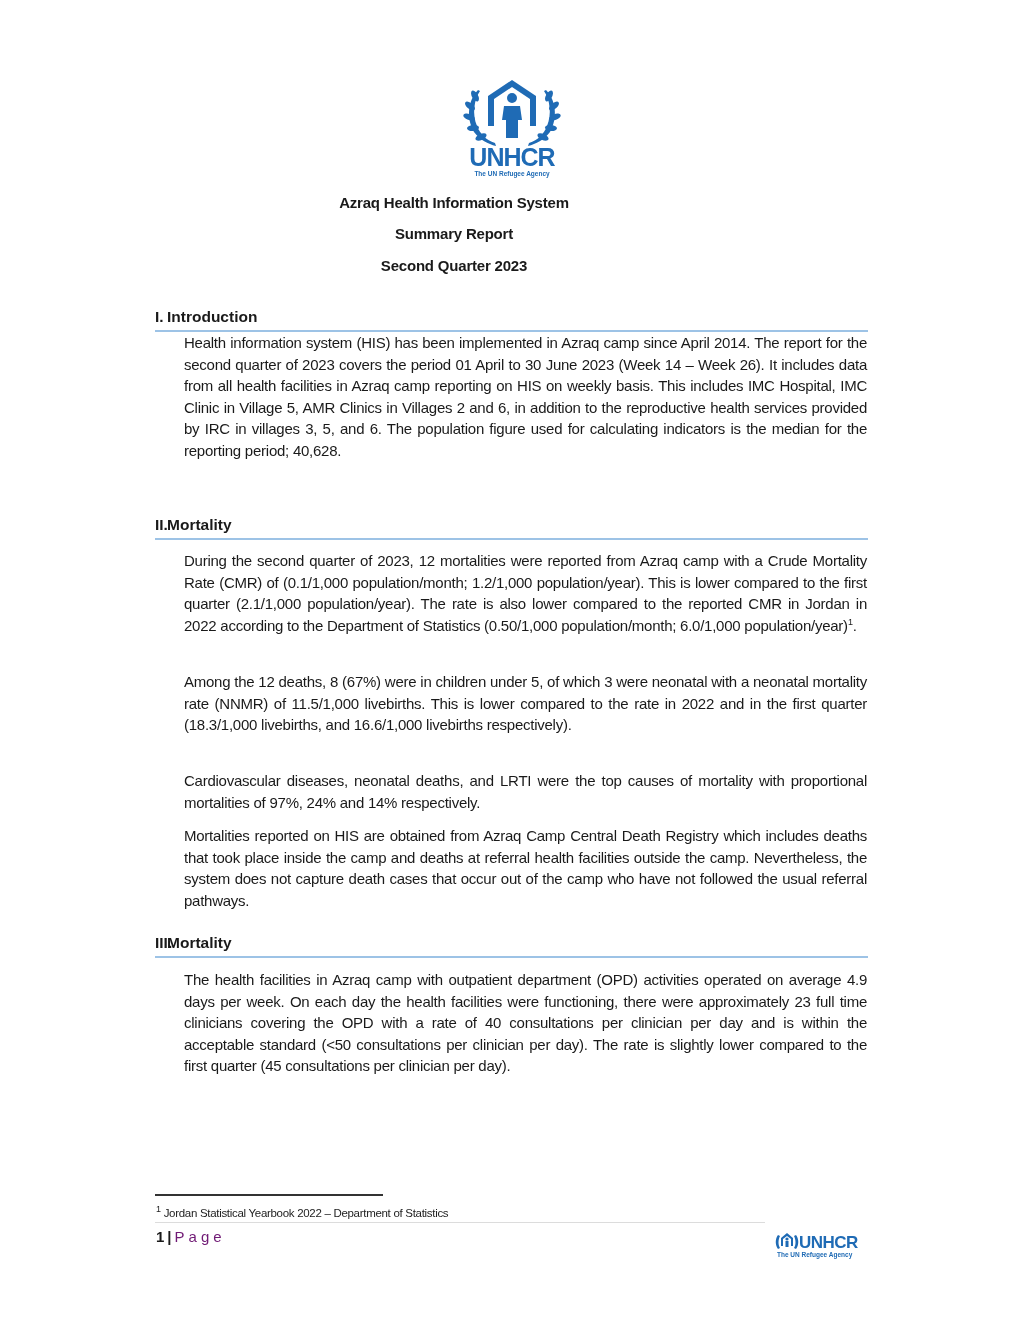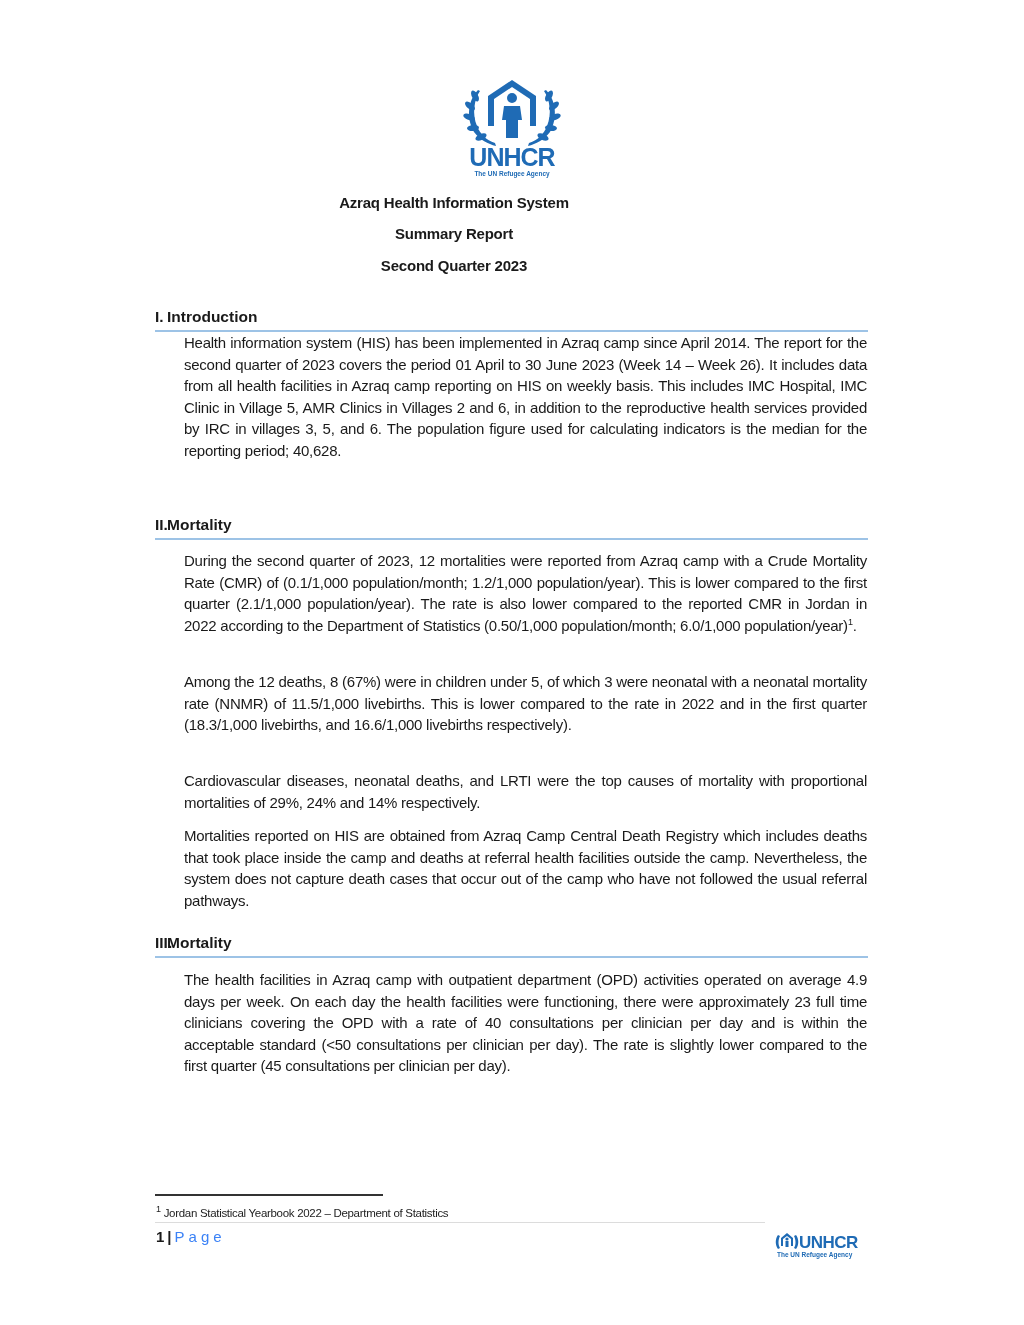--- a/index.html
+++ b/index.html
@@ -15,21 +15,21 @@
   .section-head .label { position: absolute; left: 12px; top: 2px; }
   .para { position: absolute; left: 184px; width: 683px; font-size: 15px; line-height: 21.5px;
           text-align: justify; letter-spacing: -0.25px; }
   sup { font-size: 9px; line-height: 0; }
   .fn-rule { position: absolute; left: 155px; top: 1194px; width: 228px; height: 1.5px; background: #333; }
   .fn-text { position: absolute; left: 156px; top: 1207px; font-size: 11.5px; letter-spacing: -0.3px; color: #222; }
   .footer-rule { position: absolute; left: 155px; top: 1222px; width: 610px; height: 1px; background: #dcdcdc; }
   .page-num { position: absolute; left: 156px; top: 1228px; font-size: 15px; }
   .page-num .n { font-weight: bold; }
   .page-num .bar { font-weight: bold; margin: 0 3px; }
-  .page-num .pg { color: #3b82f6; letter-spacing: 4px; }
+  .page-num .pg { color: #701a75; letter-spacing: 4px; }
   .logo-foot { position: absolute; left: 775px; top: 1231px; width: 100px; height: 30px; }
 </style>
 </head>
 <body>
 
 <div class="logo-top">
   <svg width="108" height="102" viewBox="0 0 108 102">
     <g fill="#1f6bb5">
 
       <path d="M20 14 C10 24 8 42 16 56 C22 64 30 68 38 70 L37 67 C28 64 22 58 19 50 C14 38 16 24 22 15 Z"></path>
@@ -67,21 +67,21 @@
   <span class="label">Introduction</span>
 </div>
 <p class="para" style="top:332px; margin:0;">Health information system (HIS) has been implemented in Azraq camp since April 2014. The report for the second quarter of 2023 covers the period 01 April to 30 June 2023 (Week 14 – Week 26). It includes data from all health facilities in Azraq camp reporting on HIS on weekly basis. This includes IMC Hospital, IMC Clinic in Village 5, AMR Clinics in Villages 2 and 6, in addition to the reproductive health services provided by IRC in villages 3, 5, and 6. The population figure used for calculating indicators is the median for the reporting period; 40,628.</p>
 
 <div class="section-head" style="top:514px;">
   <span class="num">II.</span>
   <span class="label">Mortality</span>
 </div>
 <p class="para" style="top:550px; margin:0;"><span>During the second quarter of 2023, 12 mortalities were reported from Azraq camp with a Crude Mortality Rate (CMR) of (0.1/1,000 population/month; 1.2/1,000 population/year). This is lower compared to the first quarter (2.1/1,000 population/year). The rate is also lower compared to the reported CMR in Jordan in 2022 according to the Department of Statistics (0.50/1,000 population/month; 6.0/1,000 population/year)</span><sup>1</sup>.</p>
 <p class="para" style="top:671px; margin:0;">Among the 12 deaths, 8 (67%) were in children under 5, of which 3 were neonatal with a neonatal mortality rate (NNMR) of 11.5/1,000 livebirths. This is lower compared to the rate in 2022 and in the first quarter (18.3/1,000 livebirths, and 16.6/1,000 livebirths respectively).</p>
-<p class="para" style="top:770px; margin:0;">Cardiovascular diseases, neonatal deaths, and LRTI were the top causes of mortality with proportional mortalities of 29%, 24% and 14% respectively.</p>
+<p class="para" style="top:770px; margin:0;">Cardiovascular diseases, neonatal deaths, and LRTI were the top causes of mortality with proportional mortalities of 97%, 24% and 14% respectively.</p>
 <p class="para" style="top:825px; margin:0;">Mortalities reported on HIS are obtained from Azraq Camp Central Death Registry which includes deaths that took place inside the camp and deaths at referral health facilities outside the camp. Nevertheless, the system does not capture death cases that occur out of the camp who have not followed the usual referral pathways.</p>
 
 <div class="section-head" style="top:932px;">
   <span class="num">III.</span>
   <span class="label">Mortality</span>
 </div>
 <p class="para" style="top:969px; margin:0;">The health facilities in Azraq camp with outpatient department (OPD) activities operated on average 4.9 days per week. On each day the health facilities were functioning, there were approximately 23 full time clinicians covering the OPD with a rate of 40 consultations per clinician per day and is within the acceptable standard (&lt;50 consultations per clinician per day). The rate is slightly lower compared to the first quarter (45 consultations per clinician per day).</p>
 
 <div class="fn-rule"></div>
 <div class="fn-text">

